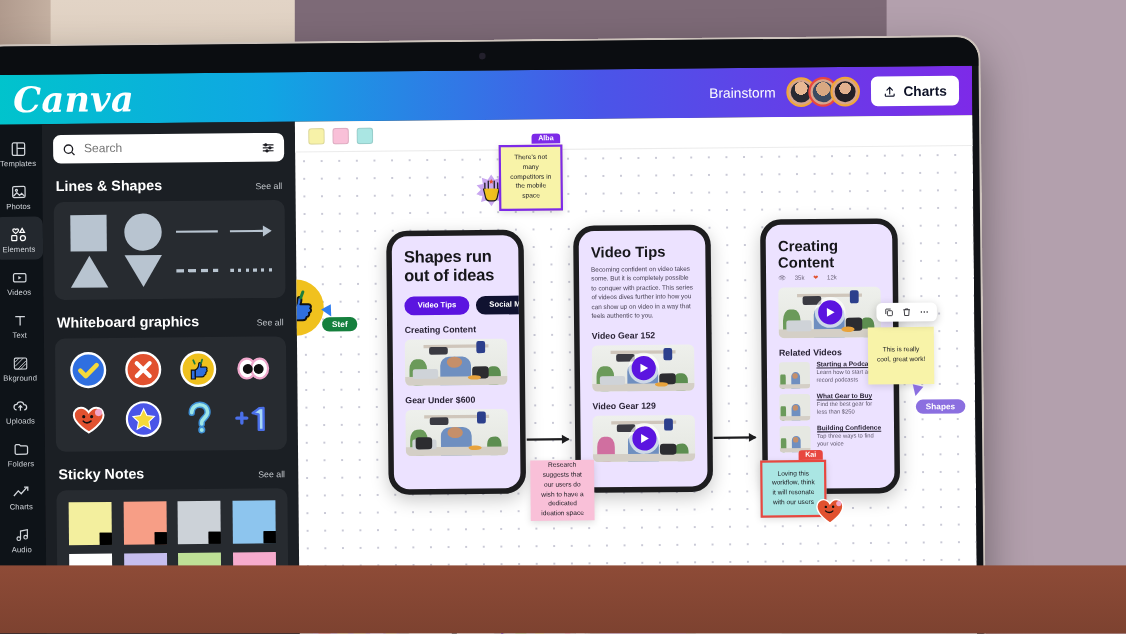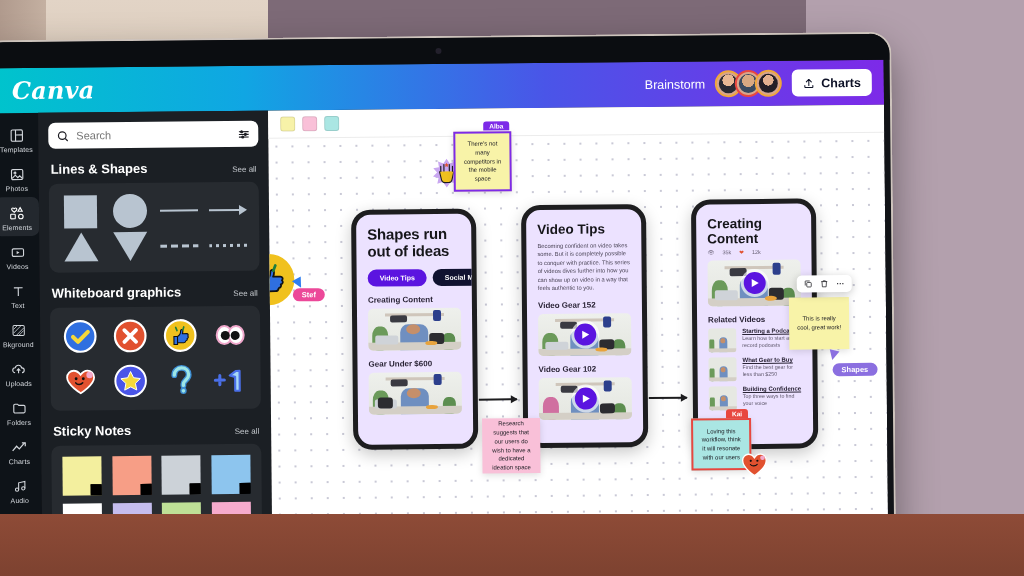--- a/index.html
+++ b/index.html
@@ -70,21 +70,21 @@
 
   
   .topbar {
     position: relative; height: 45px; width: 100%;
     background: linear-gradient(90deg,#00c4cc 0%, #10a6e3 28%, #4a55e8 62%, #7d2ae8 100%);
     display: flex; align-items: center; padding: 0 12px;
   }
   .logo {
     font-family: "DejaVu Serif", serif;
     font-style: italic; font-weight: 700;
-    color: #fff; font-size: 24px; letter-spacing: .2px;
+    color: #fff; font-size: 32px; letter-spacing: .2px;
     margin-left: 6px;
   }
   .topbar-right {
     margin-left: auto; display: flex; align-items: center; gap: 10px;
   }
   .doc-title { color: #fff; font-size: 12.5px; font-weight: 500; }
   .avatars { display: flex; }
   .avatar {
     width: 27px; height: 27px; border-radius: 50%;
     border: 2px solid #f0c043; margin-left: -7px;
@@ -632,21 +632,21 @@
               <div class="th-plant"></div>
                 <div class="th-plant2"></div>
               <div class="th-person"></div>
                 <div class="th-head"></div>
               <div class="th-desk"></div>
                 <div class="th-lap"></div>
                 <div class="th-cam"></div>
                 <div class="th-yellow"></div>
               <div class="play"></div>
             </div>
-            <div class="p-sub">Video Gear 102</div>
+            <div class="p-sub">Video Gear 129</div>
             <div class="thumb">
               <div class="th-shelf"></div>
                 <div class="th-box"></div>
                 <div class="th-lamp"></div>
               <div class="th-plant" style="background:#d06fa0"></div>
                 <div class="th-plant2"></div>
               <div class="th-person"></div>
                 <div class="th-head"></div>
               <div class="th-desk"></div>
                 <div class="th-cam"></div>
@@ -773,21 +773,21 @@
             </svg>
         </div>
 
         <svg style="position:absolute;left:-28px;top:142px;width:54px;height:54px" viewBox="0 0 40 40">
           <circle cx="20" cy="20" r="19" fill="#f0c11e"></circle>
           <path d="M13 21h4.5v10H13z" fill="#2f6fe0" stroke="#111" stroke-width="1.3"></path>
           <path d="M17.5 21c2.2-1.2 3.8-3.8 3.8-6.5 0-2.2 2.7-2.4 2.7.3 0 1.4-.7 3-.7 3h5.4c1.5 0 2.2 1.7 1.1 2.8 1.1.9.7 2.8-.9 3 .7 1.1-.2 2.7-1.5 2.7-.2 1.4-1.1 2.3-2.5 2.3h-7.4z" fill="#2f6fe0" stroke="#111" stroke-width="1.3" stroke-linejoin="round"></path>
           <path d="M14 10l1.8 4M25 9.5L23.5 13.5" stroke="#1e7d3c" stroke-width="2" stroke-linecap="round"></path>
         </svg>
         <div class="cursor-arrow" style="left:24px; top:168px;"></div>
-        <div class="cursor-tag" id="tag-stef" style="left: 23px; top: 178px; background: #ec4899; text-align: right;">Stef</div>
+        <div class="cursor-tag" id="tag-stef" style="left: 23px; top: 178px; background: #15803d; text-align: right;">Stef</div>
 
         <div class="collapse">
           <svg width="10" height="6" viewBox="0 0 12 7" fill="none" stroke="#6b6b72" stroke-width="1.8">
               <path d="M1 1l5 5 5-5"></path>
             </svg>
         </div>
 
         <div class="pages">
 
           <div class="page-thumb">

